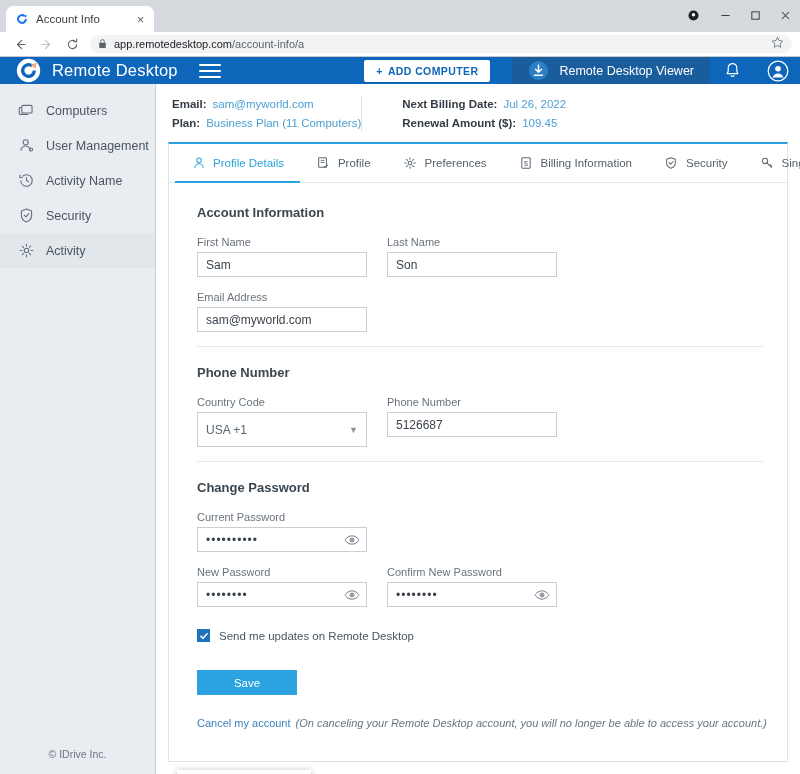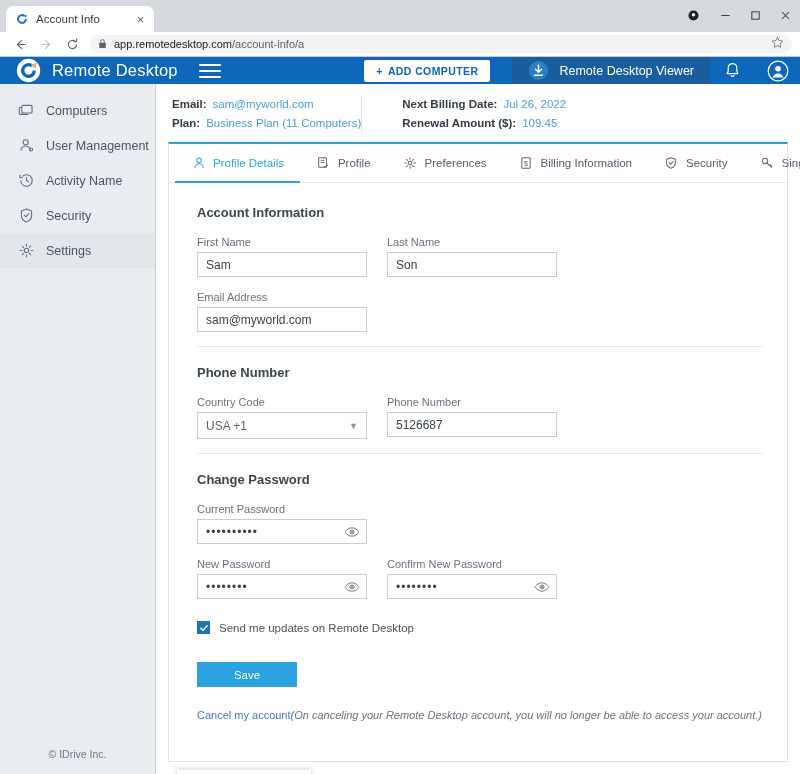--- a/index.html
+++ b/index.html
@@ -302,21 +302,21 @@
     height: 25px;
     border: 1px solid #c8ced4;
     background: #fff;
     font-size: 12px;
     color: #3b444d;
     padding: 0 8px;
     font-family: "Liberation Sans", sans-serif;
     outline: none;
   }
   .select-input {
-    width: 170px; height: 27px;
+    width: 170px; height: 35px;
     border: 1px solid #c8ced4;
     background: #fff;
     font-size: 12px;
     color: #5a646d;
     padding: 0 8px;
     display: flex;
     align-items: center;
   }
   .select-input .caret {
     margin-left: auto;
@@ -357,20 +357,21 @@
     background: #2ba3e0;
     color: #fff;
     border: none;
     font-size: 11.5px;
     font-family: "Liberation Sans", sans-serif;
     margin-bottom: 22px;
   }
   .cancel-line {
     display: flex;
     align-items: baseline;
+    gap: 5px;
     font-size: 11px;
   }
   .cancel-link { color: #3c7fc0; white-space: nowrap; }
   .cancel-note { color: #6b757e; font-style: italic; white-space: nowrap; }
 
   
   .cancel-overlay {
     position: absolute;
     left: 177px;
     top: 713px;
@@ -560,21 +561,21 @@
           </span>
           <span>Security</span>
         </div>
         <div class="side-item active-soft">
           <span class="s-ico">
             <svg viewBox="0 0 20 20" width="17" height="17">
                 <circle cx="10" cy="10" r="2.6" fill="none" stroke="#64707c" stroke-width="1.3"></circle>
                 <path d="M10 2.6v2m0 10.8v2M17.4 10h-2M4.6 10h-2m12.2-5.2-1.4 1.4M6.6 13.4l-1.4 1.4m9.6 0-1.4-1.4M6.6 6.6 5.2 5.2" fill="none" stroke="#64707c" stroke-width="1.3" stroke-linecap="round"></path>
               </svg>
           </span>
-          <span>Settings</span>
+          <span>Activity</span>
         </div>
         <div class="sidebar-footer">© IDrive Inc.</div>
       </div>
 
       <div class="content-area">
 
         <div class="acct-bar">
           <div class="acct-col">
             <div class="acct-row">
               <span class="acct-key">Email:</span>

